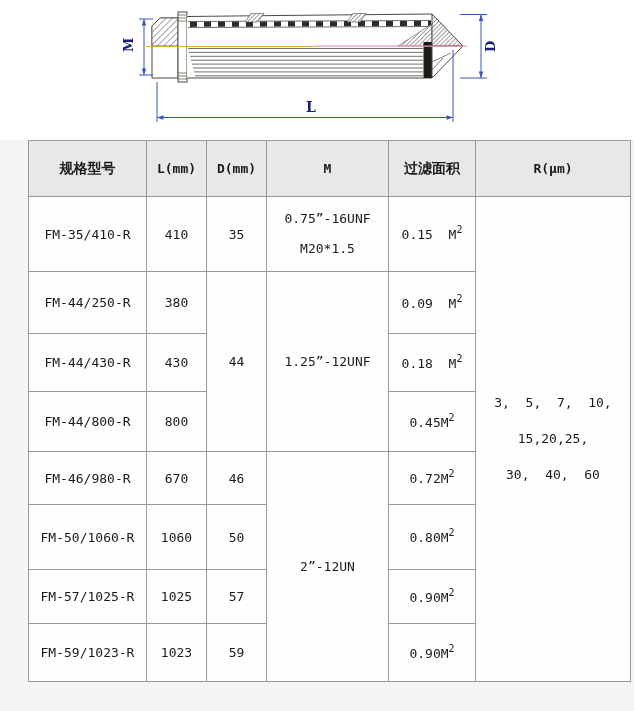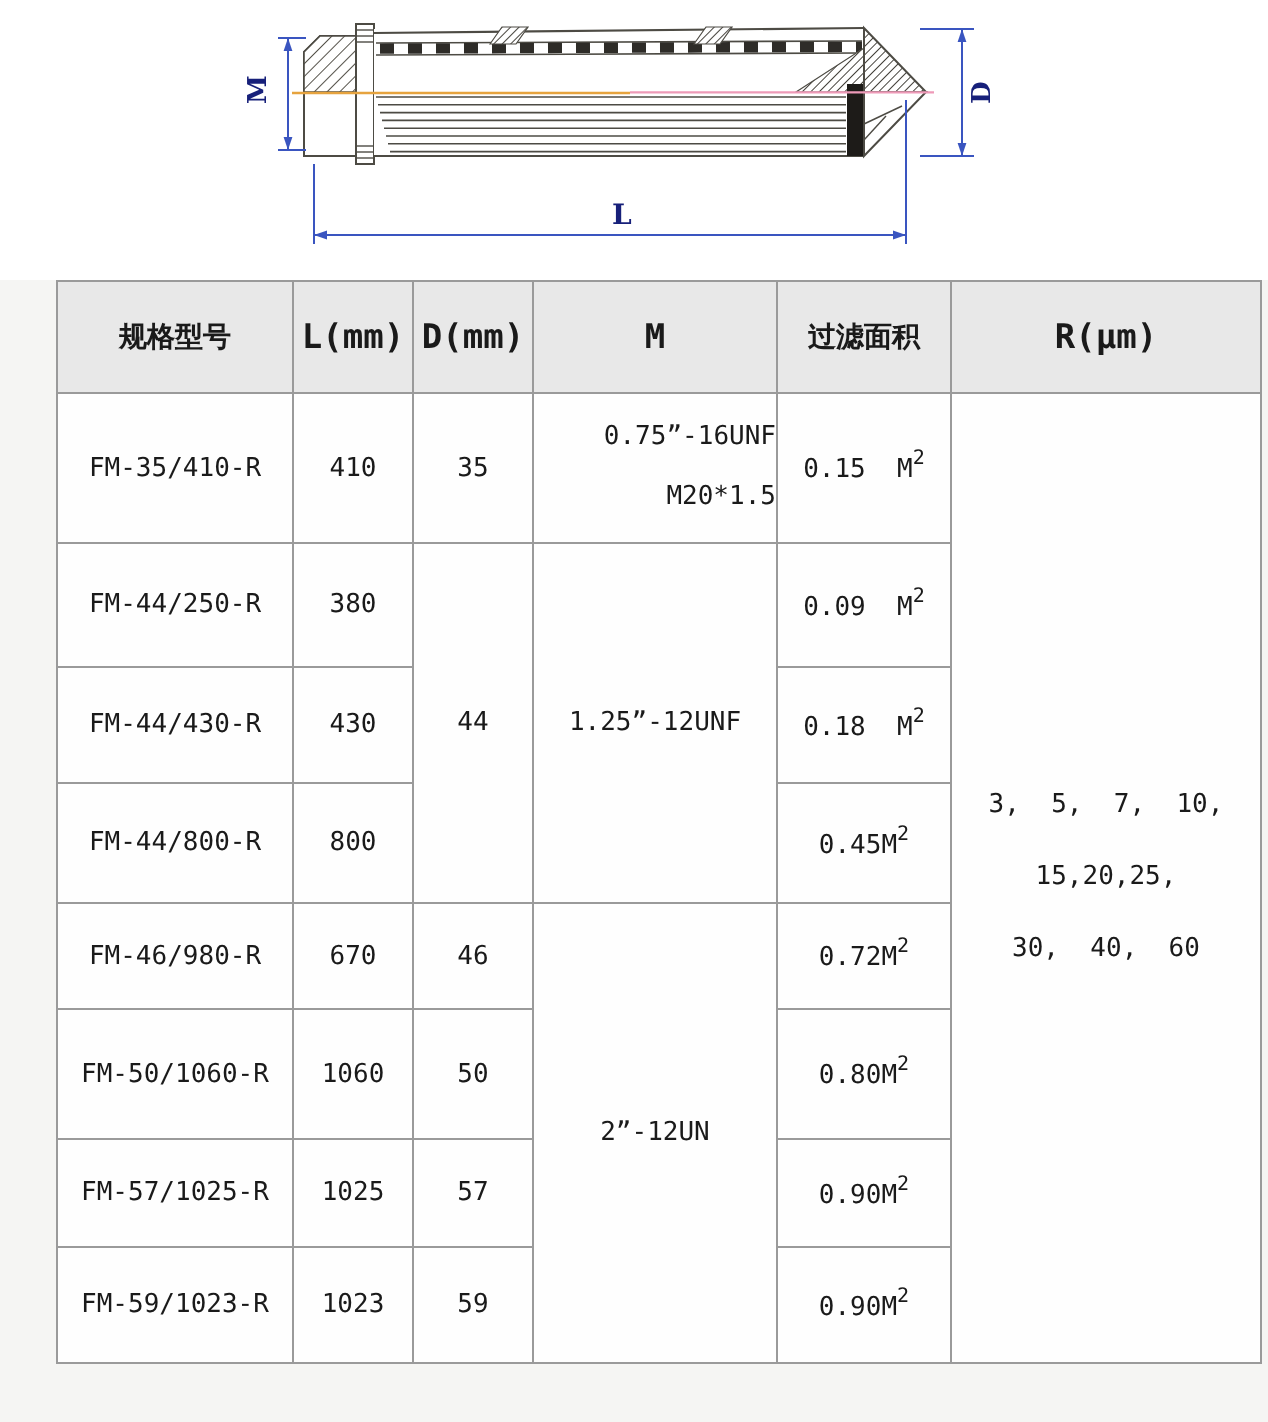--- a/index.html
+++ b/index.html
@@ -33,23 +33,23 @@
     text-align:center;vertical-align:middle;
     padding:0;overflow:hidden;
     background:#fefefe;
   }
   table.spec{border:1px solid #7f7f7f;}
   th{
     background:var(--header-bg) !important;
     font-weight:bold;font-size:14px;
     font-family:"DejaVu Sans","Liberation Sans",sans-serif;
   }
-  th.latin{font-family:"DejaVu Sans Mono","Liberation Mono",monospace;font-size:17px;}
+  th.latin{font-family:"DejaVu Sans Mono","Liberation Mono",monospace;font-size:13px;}
   td.blue{background:var(--row-blue);}
-  td .line{line-height:30px;white-space:pre;text-align:right;}
+  td .line{line-height:30px;white-space:pre;}
   td.area-cell span{white-space:pre;text-align:right;}
   sup{font-size:10px;position:relative;top:-1px;}
   td.r-cell{vertical-align:middle;}
   td.r-cell .rline{line-height:36px;white-space:pre;font-size:13px;}
 </style>
 </head>
 <body>
 
 <div class="page">
 

